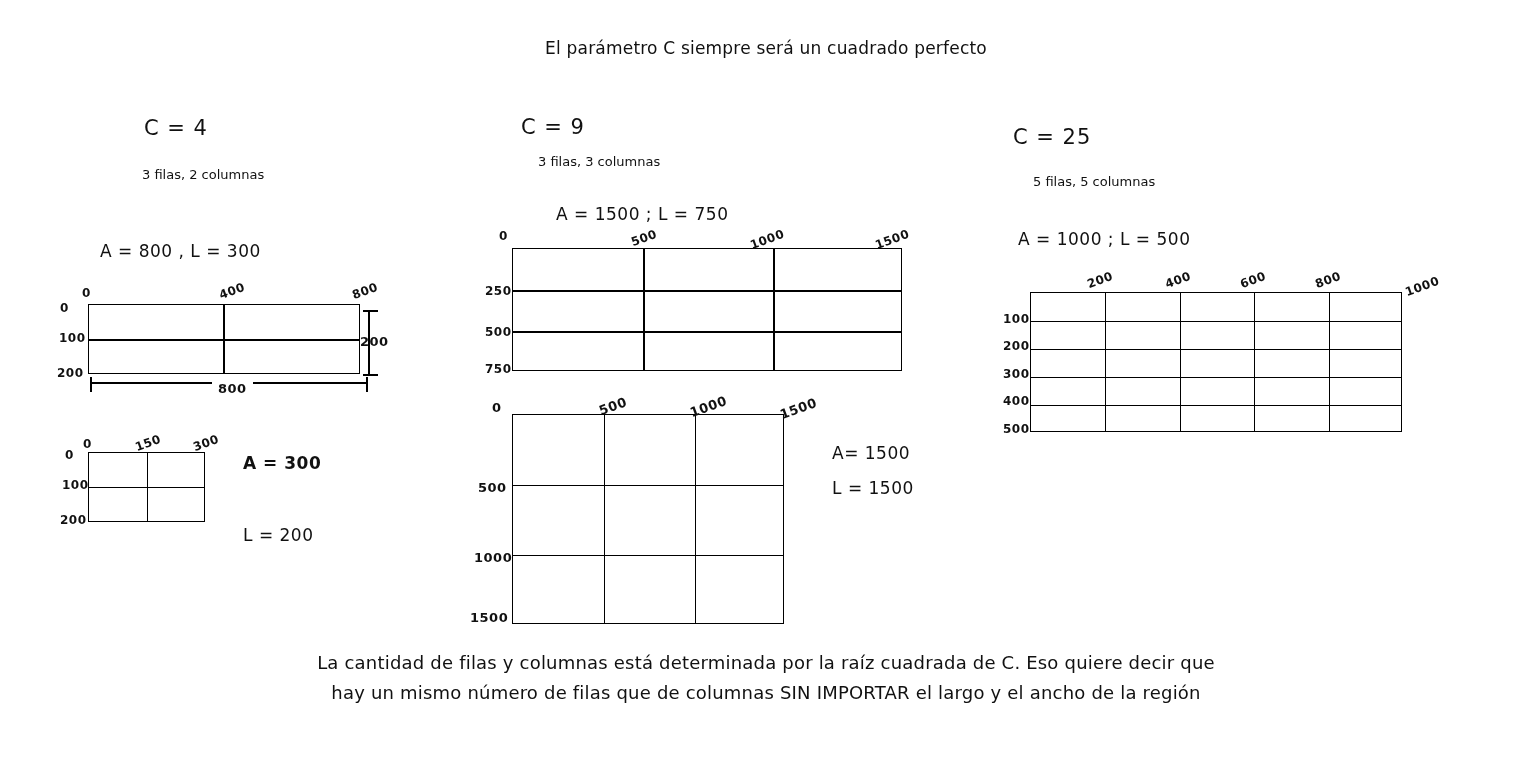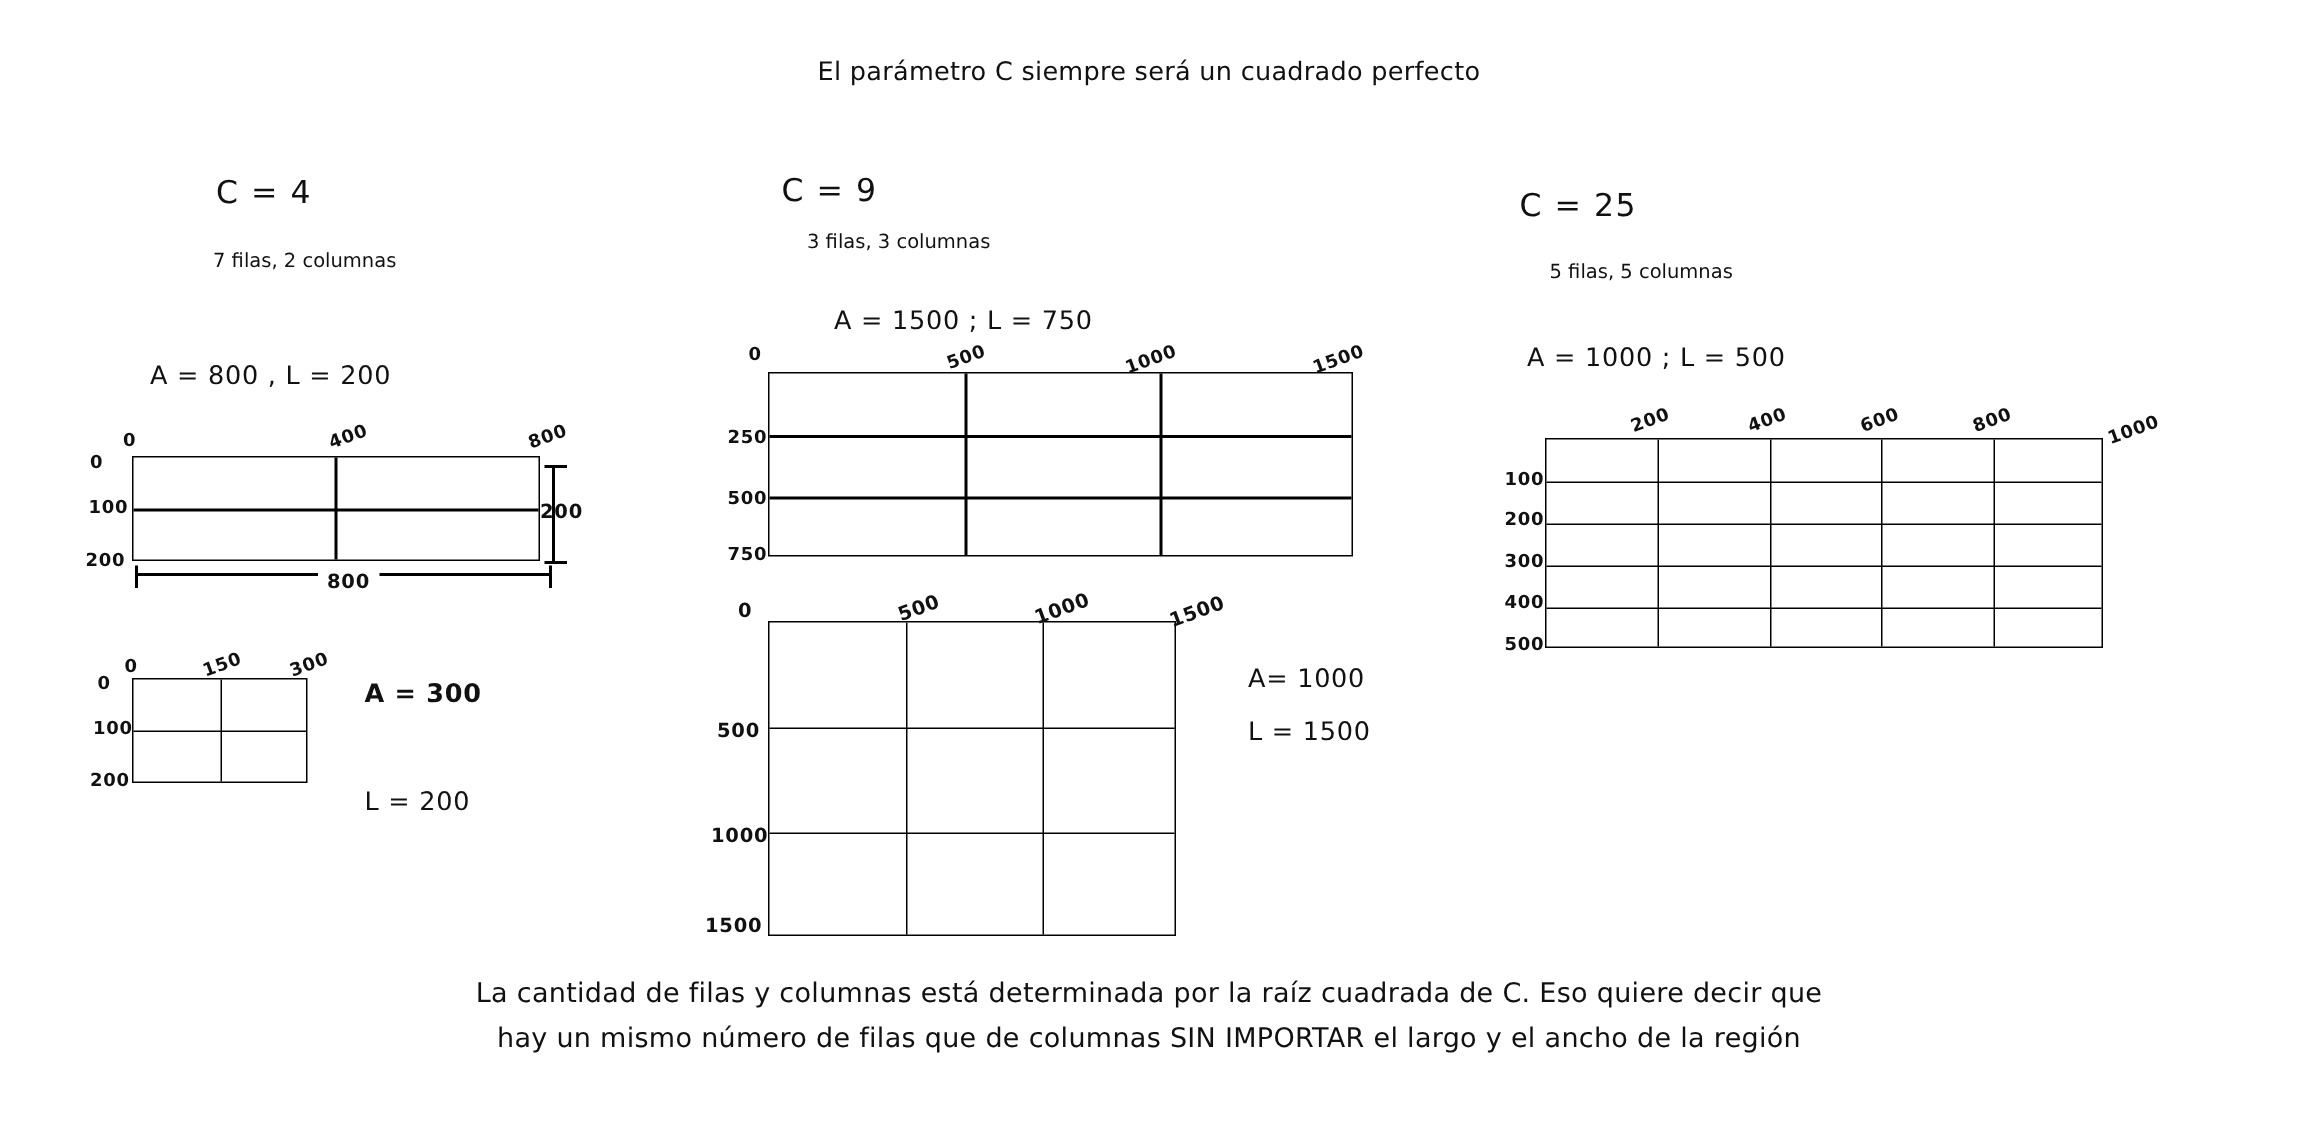--- a/index.html
+++ b/index.html
@@ -105,23 +105,23 @@
     line-height: 30px;
     letter-spacing: 0.2px;
   }
 </style>
 </head>
 <body>
 
 <div class="abs title">El parámetro C siempre será un cuadrado perfecto</div>
 
 <div class="abs c-label" style="left:96px; top:116px;margin-left:48px;">C = 4</div>
-<div class="abs sub-label" style="left:142px; top:167px;">7 filas, 2 columnas</div>
-
-<div class="abs al-label" style="left:100px; top:241px;">A = 800 ,  L = 200</div>
+<div class="abs sub-label" style="left:142px; top:167px;">3 filas, 2 columnas</div>
+
+<div class="abs al-label" style="left:100px; top:241px;">A = 800 ,  L = 300</div>
 
 <div class="grid" style="left:88px; top:304px; width:272px; height:70px;">
   <div class="vline" style="left:134px;"></div>
   <div class="hline" style="top:34px;"></div>
 </div>
 
 <div class="abs tick" style="left:82px; top:286px;">0</div>
 <div class="abs tick rot" style="left:222px; top:288px;">400</div>
 <div class="abs tick rot" style="left:355px; top:288px;">800</div>
 
@@ -172,21 +172,21 @@
   <div class="hline" style="top:70px;"></div>
   <div class="hline" style="top:140px;"></div>
 </div>
 <div class="abs tick big" style="left:492px; top:400px;">0</div>
 <div class="abs tick rot big" style="left:602px; top:403px;">500</div>
 <div class="abs tick rot big" style="left:693px; top:405px;">1000</div>
 <div class="abs tick rot big" style="left:783px; top:407px;">1500</div>
 <div class="abs tick big" style="left:478px; top:480px;">500</div>
 <div class="abs tick big" style="left:474px; top:550px;">1000</div>
 <div class="abs tick big" style="left:470px; top:610px;">1500</div>
-<div class="abs al-label" style="left:832px; top:443px;">A= 1000</div>
+<div class="abs al-label" style="left:832px; top:443px;">A= 1500</div>
 <div class="abs al-label" style="left:832px; top:478px;">L = 1500</div>
 
 <div class="abs c-label" style="left:1013px; top:125px;">C = 25</div>
 <div class="abs sub-label" style="left:1033px; top:174px;">5 filas, 5 columnas</div>
 
 <div class="abs al-label" style="left:1018px; top:229px;">A = 1000  ;   L = 500</div>
 
 <div class="grid thin" style="left:1030px; top:292px; width:372px; height:140px;">
   <div class="vline" style="left:74px;"></div>
   <div class="vline" style="left:149px;"></div>

